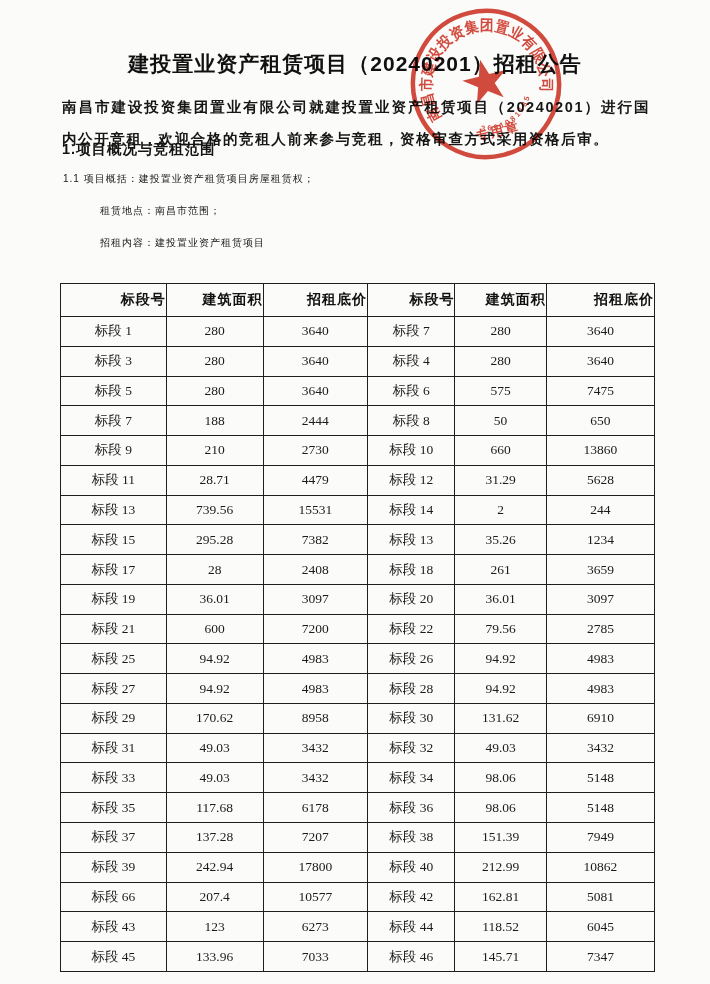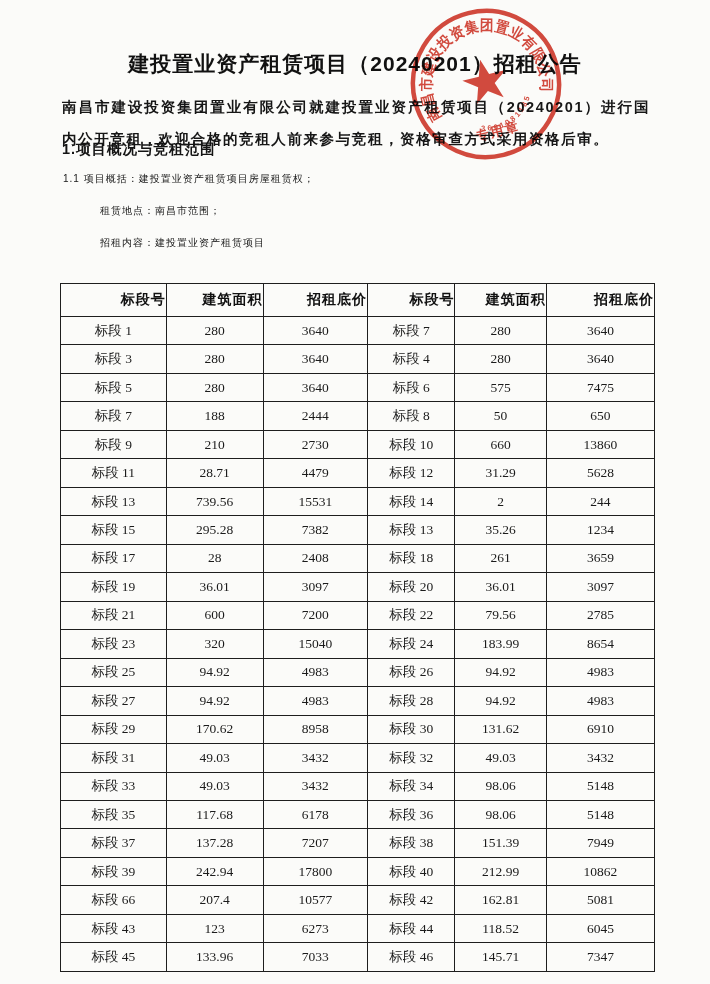--- a/index.html
+++ b/index.html
@@ -182,28 +182,20 @@
           <td>36.01</td>
           <td>3097</td>
         </tr>
         <tr>
           <td>标段 21</td>
           <td>600</td>
           <td>7200</td>
           <td>标段 22</td>
           <td>79.56</td>
           <td>2785</td>
-        </tr>
-        <tr>
-          <td>标段 23</td>
-          <td>320</td>
-          <td>15040</td>
-          <td>标段 24</td>
-          <td>183.99</td>
-          <td>8654</td>
         </tr>
         <tr>
           <td>标段 25</td>
           <td>94.92</td>
           <td>4983</td>
           <td>标段 26</td>
           <td>94.92</td>
           <td>4983</td>
         </tr>
         <tr>

